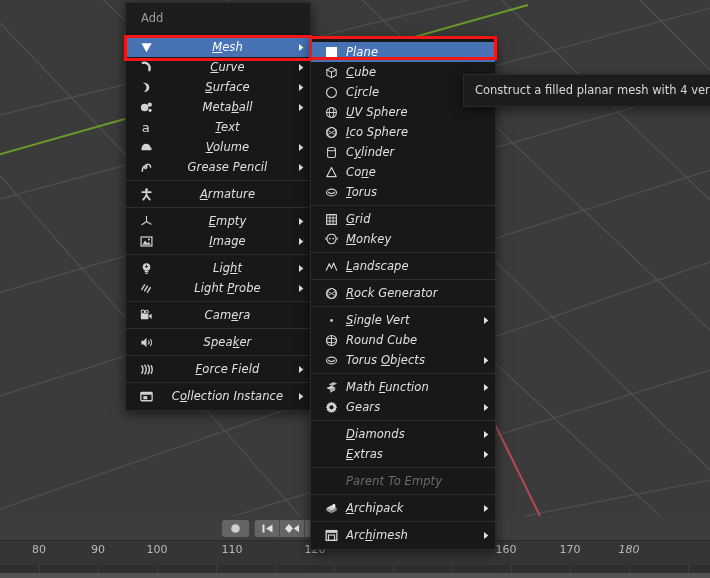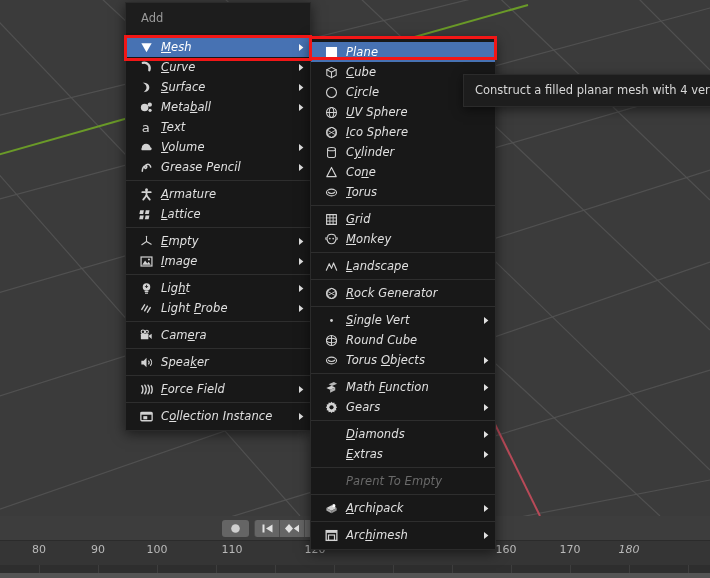--- a/index.html
+++ b/index.html
@@ -216,21 +216,21 @@
     <div class="tl-scroll-line" style="left:393px;"></div>
     <div class="tl-scroll-line" style="left:452px;"></div>
     <div class="tl-scroll-line" style="left:511px;"></div>
     <div class="tl-scroll-line" style="left:570px;"></div>
     <div class="tl-scroll-line" style="left:629px;"></div>
     <div class="tl-scroll-line" style="left:688px;"></div>
     <div class="tl-scroll-bar"></div>
   </div>
 </div>
 
-<div class="menu" id="add-menu" style="left:125px; top:2px; width:186px;">
+<div class="menu" id="add-menu" style="left:125px; top:2px; width:186px;text-align:center;">
   <div class="menu-header">Add</div>
   <div id="add-menu-items">
       <div class="pad-top"></div>
       <div class="mi sel">
         <span class="mi-icon">
           <svg width="15" height="15" viewBox="0 0 16 16">
             <path d="M2.5 3.5 L13.5 3.5 L8 13 Z" fill="#ffffff"></path>
           </svg>
         </span>
         <span class="mi-label"><u>M</u>esh</span>
@@ -323,34 +323,20 @@
             <circle cx="8" cy="3" r="1.6" fill="#d2d2d2" stroke="none"></circle>
             <path d="M8 5 L8 9"></path>
             <path d="M3.5 5.5 L12.5 5.5"></path>
             <path d="M8 9 L4.5 13.5"></path>
             <path d="M8 9 L11.5 13.5"></path>
           </svg>
         </span>
         <span class="mi-label"><u>A</u>rmature</span>
         <span class="mi-arrow"></span>
       </div>
-      <div class="mi">
-        <span class="mi-icon">
-          <svg width="15" height="15" viewBox="0 0 16 16">
-            <g fill="#d2d2d2">
-              <rect x="2" y="3.5" width="4" height="4" transform="skewX(-12)"></rect>
-              <rect x="8" y="3.5" width="4" height="4" transform="skewX(-12)"></rect>
-              <rect x="3" y="9" width="4" height="4" transform="skewX(-12)"></rect>
-              <rect x="9" y="9" width="4" height="4" transform="skewX(-12)"></rect>
-            </g>
-          </svg>
-        </span>
-        <span class="mi-label"><u>L</u>attice</span>
-        <span class="mi-arrow"></span>
-      </div>
       <div class="sep"></div>
       <div class="mi">
         <span class="mi-icon">
           <svg width="15" height="15" viewBox="0 0 16 16" fill="none" stroke="#d2d2d2" stroke-width="1.1" stroke-linecap="round" stroke-linejoin="round">
             <path d="M8 2.5 L8 8"></path>
             <path d="M8 8 L13 11"></path>
             <path d="M8 8 L3 11.5"></path>
           </svg>
         </span>
         <span class="mi-label"><u>E</u>mpty</span>

